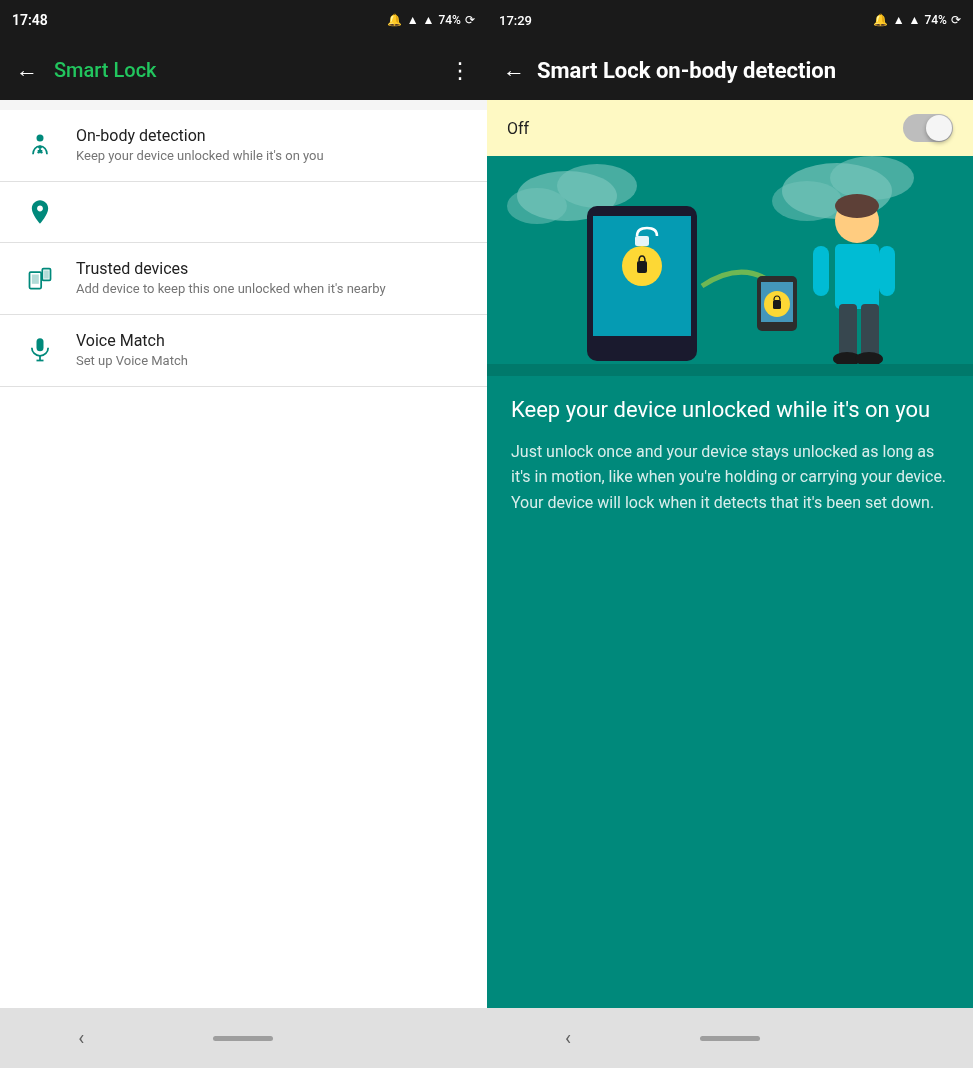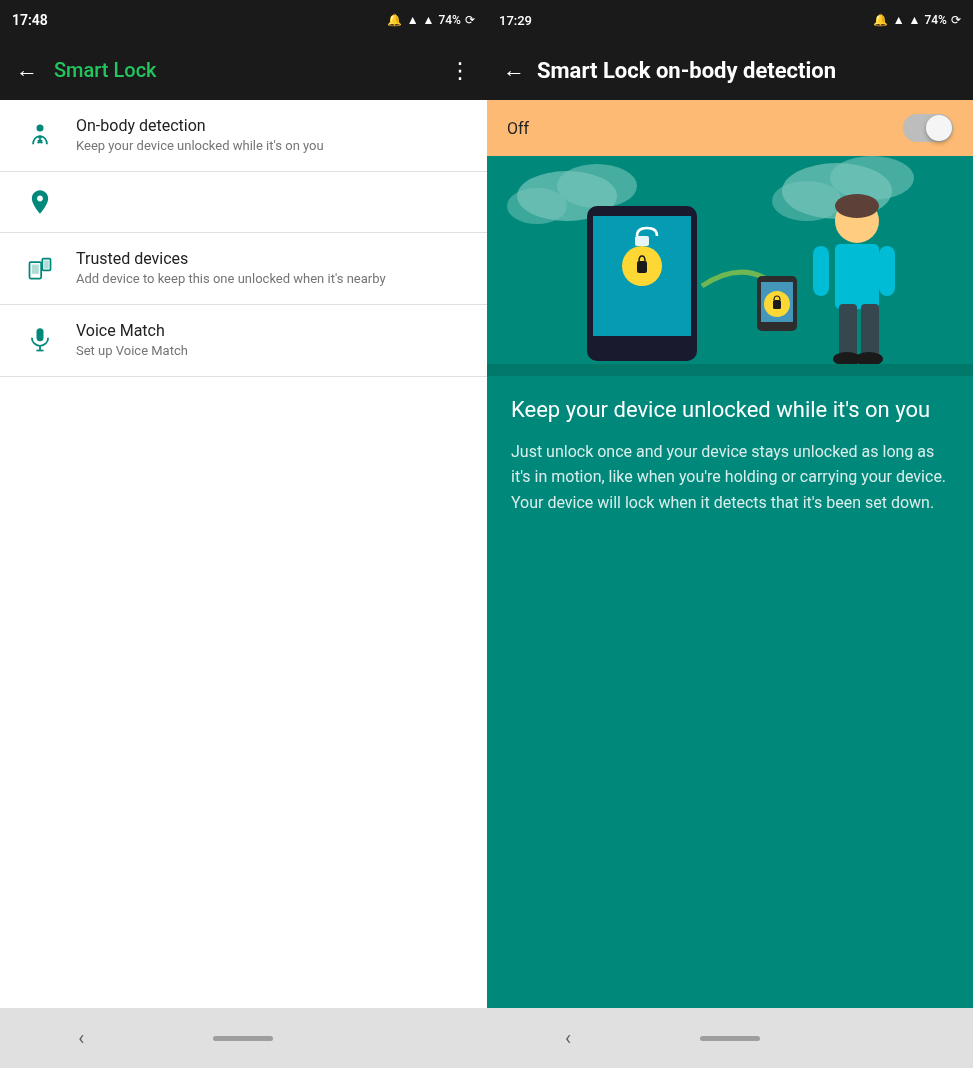--- a/index.html
+++ b/index.html
@@ -61,20 +61,21 @@
       font-size: 20px;
       font-weight: 500;
       flex: 1;
     }
     .top-bar .more-icon { color: white; font-size: 22px; cursor: pointer; }
 
     
     .menu-list {
       background: white;
       flex: 1;
+      margin-top: 10px;
     }
     .menu-item {
       display: flex;
       align-items: center;
       padding: 16px 20px;
       border-bottom: 1px solid #e0e0e0;
       cursor: pointer;
       background: white;
     }
     .menu-icon {
@@ -148,21 +149,21 @@
     .right-top-bar .title {
       color: white;
       font-size: 22px;
       font-weight: 700;
       flex: 1;
     }
 
     
     .toggle-row {
       height: 56px;
-      background: #fdba74;
+      background: #fef9c3;
       display: flex;
       align-items: center;
       padding: 0 20px;
       justify-content: space-between;
     }
     .toggle-label { font-size: 16px; color: #212121; }
     .toggle-switch {
       width: 50px;
       height: 28px;
       background: #bdbdbd;

